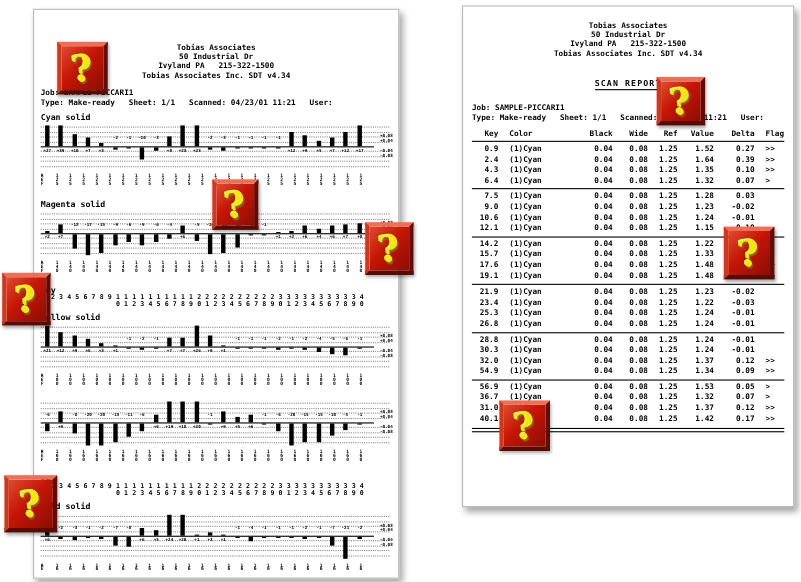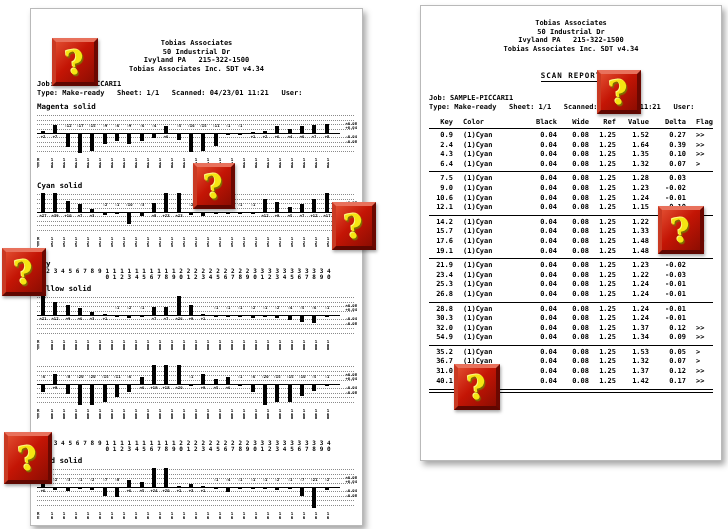--- a/index.html
+++ b/index.html
@@ -97,20 +97,263 @@
         <div class="hline">50 Industrial Dr</div>
         <div class="hline">Ivyland PA   215-322-1500</div>
         <div class="hline">Tobias Associates Inc. SDT v4.34</div>
       </div>
     <div class="lp-job">
       <div class="jobline">Job: SAMPLE-PICCARI1</div>
       <div class="jobline">Type: Make-ready   Sheet: 1/1   Scanned: 04/23/01 11:21   User:</div>
     </div>
     <div>
         <div class="chart">
+          <div class="chart-title">Cyan solid</div>
+          <div class="plot">
+            <div class="gridline" style="top: 3.4px;"></div>
+            <div class="gridline" style="top: 7.8px;"></div>
+            <div class="gridline" style="top: 12.2px;"></div>
+            <div class="gridline" style="top: 16.6px;"></div>
+            <div class="gridline" style="top: 25.4px;"></div>
+            <div class="gridline" style="top: 29.8px;"></div>
+            <div class="gridline" style="top: 34.2px;"></div>
+            <div class="gridline" style="top: 38.6px;"></div>
+            <div class="baseline" style="top: 21px;"></div>
+            <div class="slots">
+              <div class="slot" style="left: 0px;">
+                <div class="bar" style="height: 19.5px; top: 1.5px;"></div>
+                <div class="bar-label" style="top: 23px;">+27</div>
+              </div>
+              <div class="slot" style="left: 12.33px;">
+                <div class="bar" style="height: 19.5px; top: 1.5px;"></div>
+                <div class="bar-label" style="top: 23px;">+39</div>
+              </div>
+              <div class="slot" style="left: 24.66px;">
+                <div class="bar" style="height: 11px; top: 10px;"></div>
+                <div class="bar-label" style="top: 23px;">+10</div>
+              </div>
+              <div class="slot" style="left: 36.99px;">
+                <div class="bar" style="height: 7.7px; top: 13.3px;"></div>
+                <div class="bar-label" style="top: 23px;">+7</div>
+              </div>
+              <div class="slot" style="left: 49.32px;">
+                <div class="bar" style="height: 3.3px; top: 17.7px;"></div>
+                <div class="bar-label" style="top: 23px;">+3</div>
+              </div>
+              <div class="slot" style="left: 61.65px;">
+                <div class="bar" style="height: 2.2px; top: 22px;"></div>
+                <div class="bar-label" style="top: 12px;">-2</div>
+              </div>
+              <div class="slot" style="left: 73.98px;">
+                <div class="bar" style="height: 1.1px; top: 22px;"></div>
+                <div class="bar-label" style="top: 12px;">-1</div>
+              </div>
+              <div class="slot" style="left: 86.31px;">
+                <div class="bar" style="height: 11px; top: 22px;"></div>
+                <div class="bar-label" style="top: 12px;">-10</div>
+              </div>
+              <div class="slot" style="left: 98.64px;">
+                <div class="bar" style="height: 3.3px; top: 22px;"></div>
+                <div class="bar-label" style="top: 12px;">-3</div>
+              </div>
+              <div class="slot" style="left: 110.97px;">
+                <div class="bar" style="height: 8.8px; top: 12.2px;"></div>
+                <div class="bar-label" style="top: 23px;">+8</div>
+              </div>
+              <div class="slot" style="left: 123.3px;">
+                <div class="bar" style="height: 19.5px; top: 1.5px;"></div>
+                <div class="bar-label" style="top: 23px;">+23</div>
+              </div>
+              <div class="slot" style="left: 135.63px;">
+                <div class="bar" style="height: 19.5px; top: 1.5px;"></div>
+                <div class="bar-label" style="top: 23px;">+23</div>
+              </div>
+              <div class="slot" style="left: 147.96px;">
+                <div class="bar" style="height: 2.2px; top: 22px;"></div>
+                <div class="bar-label" style="top: 12px;">-2</div>
+              </div>
+              <div class="slot" style="left: 160.29px;">
+                <div class="bar" style="height: 3.3px; top: 22px;"></div>
+                <div class="bar-label" style="top: 12px;">-3</div>
+              </div>
+              <div class="slot" style="left: 172.62px;">
+                <div class="bar" style="height: 1.1px; top: 22px;"></div>
+                <div class="bar-label" style="top: 12px;">-1</div>
+              </div>
+              <div class="slot" style="left: 184.95px;">
+                <div class="bar" style="height: 1.1px; top: 22px;"></div>
+                <div class="bar-label" style="top: 12px;">-1</div>
+              </div>
+              <div class="slot" style="left: 197.28px;">
+                <div class="bar" style="height: 1.1px; top: 22px;"></div>
+                <div class="bar-label" style="top: 12px;">-1</div>
+              </div>
+              <div class="slot" style="left: 209.61px;">
+                <div class="bar" style="height: 1.1px; top: 22px;"></div>
+                <div class="bar-label" style="top: 12px;">-1</div>
+              </div>
+              <div class="slot" style="left: 221.94px;">
+                <div class="bar" style="height: 13.2px; top: 7.8px;"></div>
+                <div class="bar-label" style="top: 23px;">+12</div>
+              </div>
+              <div class="slot" style="left: 234.27px;">
+                <div class="bar" style="height: 9.9px; top: 11.1px;"></div>
+                <div class="bar-label" style="top: 23px;">+9</div>
+              </div>
+              <div class="slot" style="left: 246.6px;">
+                <div class="bar" style="height: 5.5px; top: 15.5px;"></div>
+                <div class="bar-label" style="top: 23px;">+5</div>
+              </div>
+              <div class="slot" style="left: 258.93px;">
+                <div class="bar" style="height: 7.7px; top: 13.3px;"></div>
+                <div class="bar-label" style="top: 23px;">+7</div>
+              </div>
+              <div class="slot" style="left: 271.26px;">
+                <div class="bar" style="height: 13.2px; top: 7.8px;"></div>
+                <div class="bar-label" style="top: 23px;">+12</div>
+              </div>
+              <div class="slot" style="left: 283.59px;">
+                <div class="bar" style="height: 18.7px; top: 2.3px;"></div>
+                <div class="bar-label" style="top: 23px;">+17</div>
+              </div>
+            </div>
+            <div class="grid-label" style="top: 9.5px;">+0.08</div>
+            <div class="grid-label" style="top: 14px;">+0.04</div>
+            <div class="grid-label" style="top: 23px;">-0.04</div>
+            <div class="grid-label" style="top: 27.5px;">-0.08</div>
+          </div>
+          <div class="chart-footer">
+            <div class="ref-rows">
+              <div>R</div>
+              <div>E</div>
+              <div>F</div>
+            </div>
+            <div class="ref-col">
+              <div>1</div>
+              <div>2</div>
+              <div>5</div>
+            </div>
+            <div class="ref-col">
+              <div>1</div>
+              <div>2</div>
+              <div>5</div>
+            </div>
+            <div class="ref-col">
+              <div>1</div>
+              <div>2</div>
+              <div>5</div>
+            </div>
+            <div class="ref-col">
+              <div>1</div>
+              <div>2</div>
+              <div>5</div>
+            </div>
+            <div class="ref-col">
+              <div>1</div>
+              <div>2</div>
+              <div>5</div>
+            </div>
+            <div class="ref-col">
+              <div>1</div>
+              <div>2</div>
+              <div>5</div>
+            </div>
+            <div class="ref-col">
+              <div>1</div>
+              <div>2</div>
+              <div>5</div>
+            </div>
+            <div class="ref-col">
+              <div>1</div>
+              <div>2</div>
+              <div>5</div>
+            </div>
+            <div class="ref-col">
+              <div>1</div>
+              <div>2</div>
+              <div>5</div>
+            </div>
+            <div class="ref-col">
+              <div>1</div>
+              <div>2</div>
+              <div>5</div>
+            </div>
+            <div class="ref-col">
+              <div>1</div>
+              <div>2</div>
+              <div>5</div>
+            </div>
+            <div class="ref-col">
+              <div>1</div>
+              <div>2</div>
+              <div>5</div>
+            </div>
+            <div class="ref-col">
+              <div>1</div>
+              <div>2</div>
+              <div>5</div>
+            </div>
+            <div class="ref-col">
+              <div>1</div>
+              <div>2</div>
+              <div>5</div>
+            </div>
+            <div class="ref-col">
+              <div>1</div>
+              <div>2</div>
+              <div>5</div>
+            </div>
+            <div class="ref-col">
+              <div>1</div>
+              <div>2</div>
+              <div>5</div>
+            </div>
+            <div class="ref-col">
+              <div>1</div>
+              <div>2</div>
+              <div>5</div>
+            </div>
+            <div class="ref-col">
+              <div>1</div>
+              <div>2</div>
+              <div>5</div>
+            </div>
+            <div class="ref-col">
+              <div>1</div>
+              <div>2</div>
+              <div>5</div>
+            </div>
+            <div class="ref-col">
+              <div>1</div>
+              <div>2</div>
+              <div>5</div>
+            </div>
+            <div class="ref-col">
+              <div>1</div>
+              <div>2</div>
+              <div>5</div>
+            </div>
+            <div class="ref-col">
+              <div>1</div>
+              <div>2</div>
+              <div>5</div>
+            </div>
+            <div class="ref-col">
+              <div>1</div>
+              <div>2</div>
+              <div>5</div>
+            </div>
+            <div class="ref-col">
+              <div>1</div>
+              <div>2</div>
+              <div>5</div>
+            </div>
+          </div>
+        </div>
+        <div class="chart">
           <div class="chart-title">Magenta solid</div>
           <div class="plot">
             <div class="gridline" style="top: 3.4px;"></div>
             <div class="gridline" style="top: 7.8px;"></div>
             <div class="gridline" style="top: 12.2px;"></div>
             <div class="gridline" style="top: 16.6px;"></div>
             <div class="gridline" style="top: 25.4px;"></div>
             <div class="gridline" style="top: 29.8px;"></div>
             <div class="gridline" style="top: 34.2px;"></div>
             <div class="gridline" style="top: 38.6px;"></div>
@@ -336,263 +579,20 @@
             </div>
             <div class="ref-col">
               <div>1</div>
               <div>4</div>
               <div>0</div>
             </div>
             <div class="ref-col">
               <div>1</div>
               <div>4</div>
               <div>0</div>
-            </div>
-          </div>
-        </div>
-        <div class="chart">
-          <div class="chart-title">Cyan solid</div>
-          <div class="plot">
-            <div class="gridline" style="top: 3.4px;"></div>
-            <div class="gridline" style="top: 7.8px;"></div>
-            <div class="gridline" style="top: 12.2px;"></div>
-            <div class="gridline" style="top: 16.6px;"></div>
-            <div class="gridline" style="top: 25.4px;"></div>
-            <div class="gridline" style="top: 29.8px;"></div>
-            <div class="gridline" style="top: 34.2px;"></div>
-            <div class="gridline" style="top: 38.6px;"></div>
-            <div class="baseline" style="top: 21px;"></div>
-            <div class="slots">
-              <div class="slot" style="left: 0px;">
-                <div class="bar" style="height: 19.5px; top: 1.5px;"></div>
-                <div class="bar-label" style="top: 23px;">+27</div>
-              </div>
-              <div class="slot" style="left: 12.33px;">
-                <div class="bar" style="height: 19.5px; top: 1.5px;"></div>
-                <div class="bar-label" style="top: 23px;">+39</div>
-              </div>
-              <div class="slot" style="left: 24.66px;">
-                <div class="bar" style="height: 11px; top: 10px;"></div>
-                <div class="bar-label" style="top: 23px;">+10</div>
-              </div>
-              <div class="slot" style="left: 36.99px;">
-                <div class="bar" style="height: 7.7px; top: 13.3px;"></div>
-                <div class="bar-label" style="top: 23px;">+7</div>
-              </div>
-              <div class="slot" style="left: 49.32px;">
-                <div class="bar" style="height: 3.3px; top: 17.7px;"></div>
-                <div class="bar-label" style="top: 23px;">+3</div>
-              </div>
-              <div class="slot" style="left: 61.65px;">
-                <div class="bar" style="height: 2.2px; top: 22px;"></div>
-                <div class="bar-label" style="top: 12px;">-2</div>
-              </div>
-              <div class="slot" style="left: 73.98px;">
-                <div class="bar" style="height: 1.1px; top: 22px;"></div>
-                <div class="bar-label" style="top: 12px;">-1</div>
-              </div>
-              <div class="slot" style="left: 86.31px;">
-                <div class="bar" style="height: 11px; top: 22px;"></div>
-                <div class="bar-label" style="top: 12px;">-10</div>
-              </div>
-              <div class="slot" style="left: 98.64px;">
-                <div class="bar" style="height: 3.3px; top: 22px;"></div>
-                <div class="bar-label" style="top: 12px;">-3</div>
-              </div>
-              <div class="slot" style="left: 110.97px;">
-                <div class="bar" style="height: 8.8px; top: 12.2px;"></div>
-                <div class="bar-label" style="top: 23px;">+8</div>
-              </div>
-              <div class="slot" style="left: 123.3px;">
-                <div class="bar" style="height: 19.5px; top: 1.5px;"></div>
-                <div class="bar-label" style="top: 23px;">+23</div>
-              </div>
-              <div class="slot" style="left: 135.63px;">
-                <div class="bar" style="height: 19.5px; top: 1.5px;"></div>
-                <div class="bar-label" style="top: 23px;">+23</div>
-              </div>
-              <div class="slot" style="left: 147.96px;">
-                <div class="bar" style="height: 2.2px; top: 22px;"></div>
-                <div class="bar-label" style="top: 12px;">-2</div>
-              </div>
-              <div class="slot" style="left: 160.29px;">
-                <div class="bar" style="height: 3.3px; top: 22px;"></div>
-                <div class="bar-label" style="top: 12px;">-3</div>
-              </div>
-              <div class="slot" style="left: 172.62px;">
-                <div class="bar" style="height: 1.1px; top: 22px;"></div>
-                <div class="bar-label" style="top: 12px;">-1</div>
-              </div>
-              <div class="slot" style="left: 184.95px;">
-                <div class="bar" style="height: 1.1px; top: 22px;"></div>
-                <div class="bar-label" style="top: 12px;">-1</div>
-              </div>
-              <div class="slot" style="left: 197.28px;">
-                <div class="bar" style="height: 1.1px; top: 22px;"></div>
-                <div class="bar-label" style="top: 12px;">-1</div>
-              </div>
-              <div class="slot" style="left: 209.61px;">
-                <div class="bar" style="height: 1.1px; top: 22px;"></div>
-                <div class="bar-label" style="top: 12px;">-1</div>
-              </div>
-              <div class="slot" style="left: 221.94px;">
-                <div class="bar" style="height: 13.2px; top: 7.8px;"></div>
-                <div class="bar-label" style="top: 23px;">+12</div>
-              </div>
-              <div class="slot" style="left: 234.27px;">
-                <div class="bar" style="height: 9.9px; top: 11.1px;"></div>
-                <div class="bar-label" style="top: 23px;">+9</div>
-              </div>
-              <div class="slot" style="left: 246.6px;">
-                <div class="bar" style="height: 5.5px; top: 15.5px;"></div>
-                <div class="bar-label" style="top: 23px;">+5</div>
-              </div>
-              <div class="slot" style="left: 258.93px;">
-                <div class="bar" style="height: 7.7px; top: 13.3px;"></div>
-                <div class="bar-label" style="top: 23px;">+7</div>
-              </div>
-              <div class="slot" style="left: 271.26px;">
-                <div class="bar" style="height: 13.2px; top: 7.8px;"></div>
-                <div class="bar-label" style="top: 23px;">+12</div>
-              </div>
-              <div class="slot" style="left: 283.59px;">
-                <div class="bar" style="height: 18.7px; top: 2.3px;"></div>
-                <div class="bar-label" style="top: 23px;">+17</div>
-              </div>
-            </div>
-            <div class="grid-label" style="top: 9.5px;">+0.08</div>
-            <div class="grid-label" style="top: 14px;">+0.04</div>
-            <div class="grid-label" style="top: 23px;">-0.04</div>
-            <div class="grid-label" style="top: 27.5px;">-0.08</div>
-          </div>
-          <div class="chart-footer">
-            <div class="ref-rows">
-              <div>R</div>
-              <div>E</div>
-              <div>F</div>
-            </div>
-            <div class="ref-col">
-              <div>1</div>
-              <div>2</div>
-              <div>5</div>
-            </div>
-            <div class="ref-col">
-              <div>1</div>
-              <div>2</div>
-              <div>5</div>
-            </div>
-            <div class="ref-col">
-              <div>1</div>
-              <div>2</div>
-              <div>5</div>
-            </div>
-            <div class="ref-col">
-              <div>1</div>
-              <div>2</div>
-              <div>5</div>
-            </div>
-            <div class="ref-col">
-              <div>1</div>
-              <div>2</div>
-              <div>5</div>
-            </div>
-            <div class="ref-col">
-              <div>1</div>
-              <div>2</div>
-              <div>5</div>
-            </div>
-            <div class="ref-col">
-              <div>1</div>
-              <div>2</div>
-              <div>5</div>
-            </div>
-            <div class="ref-col">
-              <div>1</div>
-              <div>2</div>
-              <div>5</div>
-            </div>
-            <div class="ref-col">
-              <div>1</div>
-              <div>2</div>
-              <div>5</div>
-            </div>
-            <div class="ref-col">
-              <div>1</div>
-              <div>2</div>
-              <div>5</div>
-            </div>
-            <div class="ref-col">
-              <div>1</div>
-              <div>2</div>
-              <div>5</div>
-            </div>
-            <div class="ref-col">
-              <div>1</div>
-              <div>2</div>
-              <div>5</div>
-            </div>
-            <div class="ref-col">
-              <div>1</div>
-              <div>2</div>
-              <div>5</div>
-            </div>
-            <div class="ref-col">
-              <div>1</div>
-              <div>2</div>
-              <div>5</div>
-            </div>
-            <div class="ref-col">
-              <div>1</div>
-              <div>2</div>
-              <div>5</div>
-            </div>
-            <div class="ref-col">
-              <div>1</div>
-              <div>2</div>
-              <div>5</div>
-            </div>
-            <div class="ref-col">
-              <div>1</div>
-              <div>2</div>
-              <div>5</div>
-            </div>
-            <div class="ref-col">
-              <div>1</div>
-              <div>2</div>
-              <div>5</div>
-            </div>
-            <div class="ref-col">
-              <div>1</div>
-              <div>2</div>
-              <div>5</div>
-            </div>
-            <div class="ref-col">
-              <div>1</div>
-              <div>2</div>
-              <div>5</div>
-            </div>
-            <div class="ref-col">
-              <div>1</div>
-              <div>2</div>
-              <div>5</div>
-            </div>
-            <div class="ref-col">
-              <div>1</div>
-              <div>2</div>
-              <div>5</div>
-            </div>
-            <div class="ref-col">
-              <div>1</div>
-              <div>2</div>
-              <div>5</div>
-            </div>
-            <div class="ref-col">
-              <div>1</div>
-              <div>2</div>
-              <div>5</div>
             </div>
           </div>
         </div>
         <div class="key-block">
           <div class="key-label">Key</div>
           <div class="key-row">
             <div class="key-col">
               <span>1</span>
               <span>&nbsp;</span>
             </div>
@@ -1852,21 +1852,21 @@
           <div class="c1">(1)Cyan</div>
           <div class="c2">0.04</div>
           <div class="c3">0.08</div>
           <div class="c4">1.25</div>
           <div class="c5">1.34</div>
           <div class="c6">0.09</div>
           <div class="c7">&gt;&gt;</div>
         </div>
         <div class="group-rule"></div>
         <div class="trow">
-          <div class="c0">35.2</div>
+          <div class="c0">56.9</div>
           <div class="c1">(1)Cyan</div>
           <div class="c2">0.04</div>
           <div class="c3">0.08</div>
           <div class="c4">1.25</div>
           <div class="c5">1.53</div>
           <div class="c6">0.05</div>
           <div class="c7">&gt;</div>
         </div>
         <div class="trow">
           <div class="c0">36.7</div>

